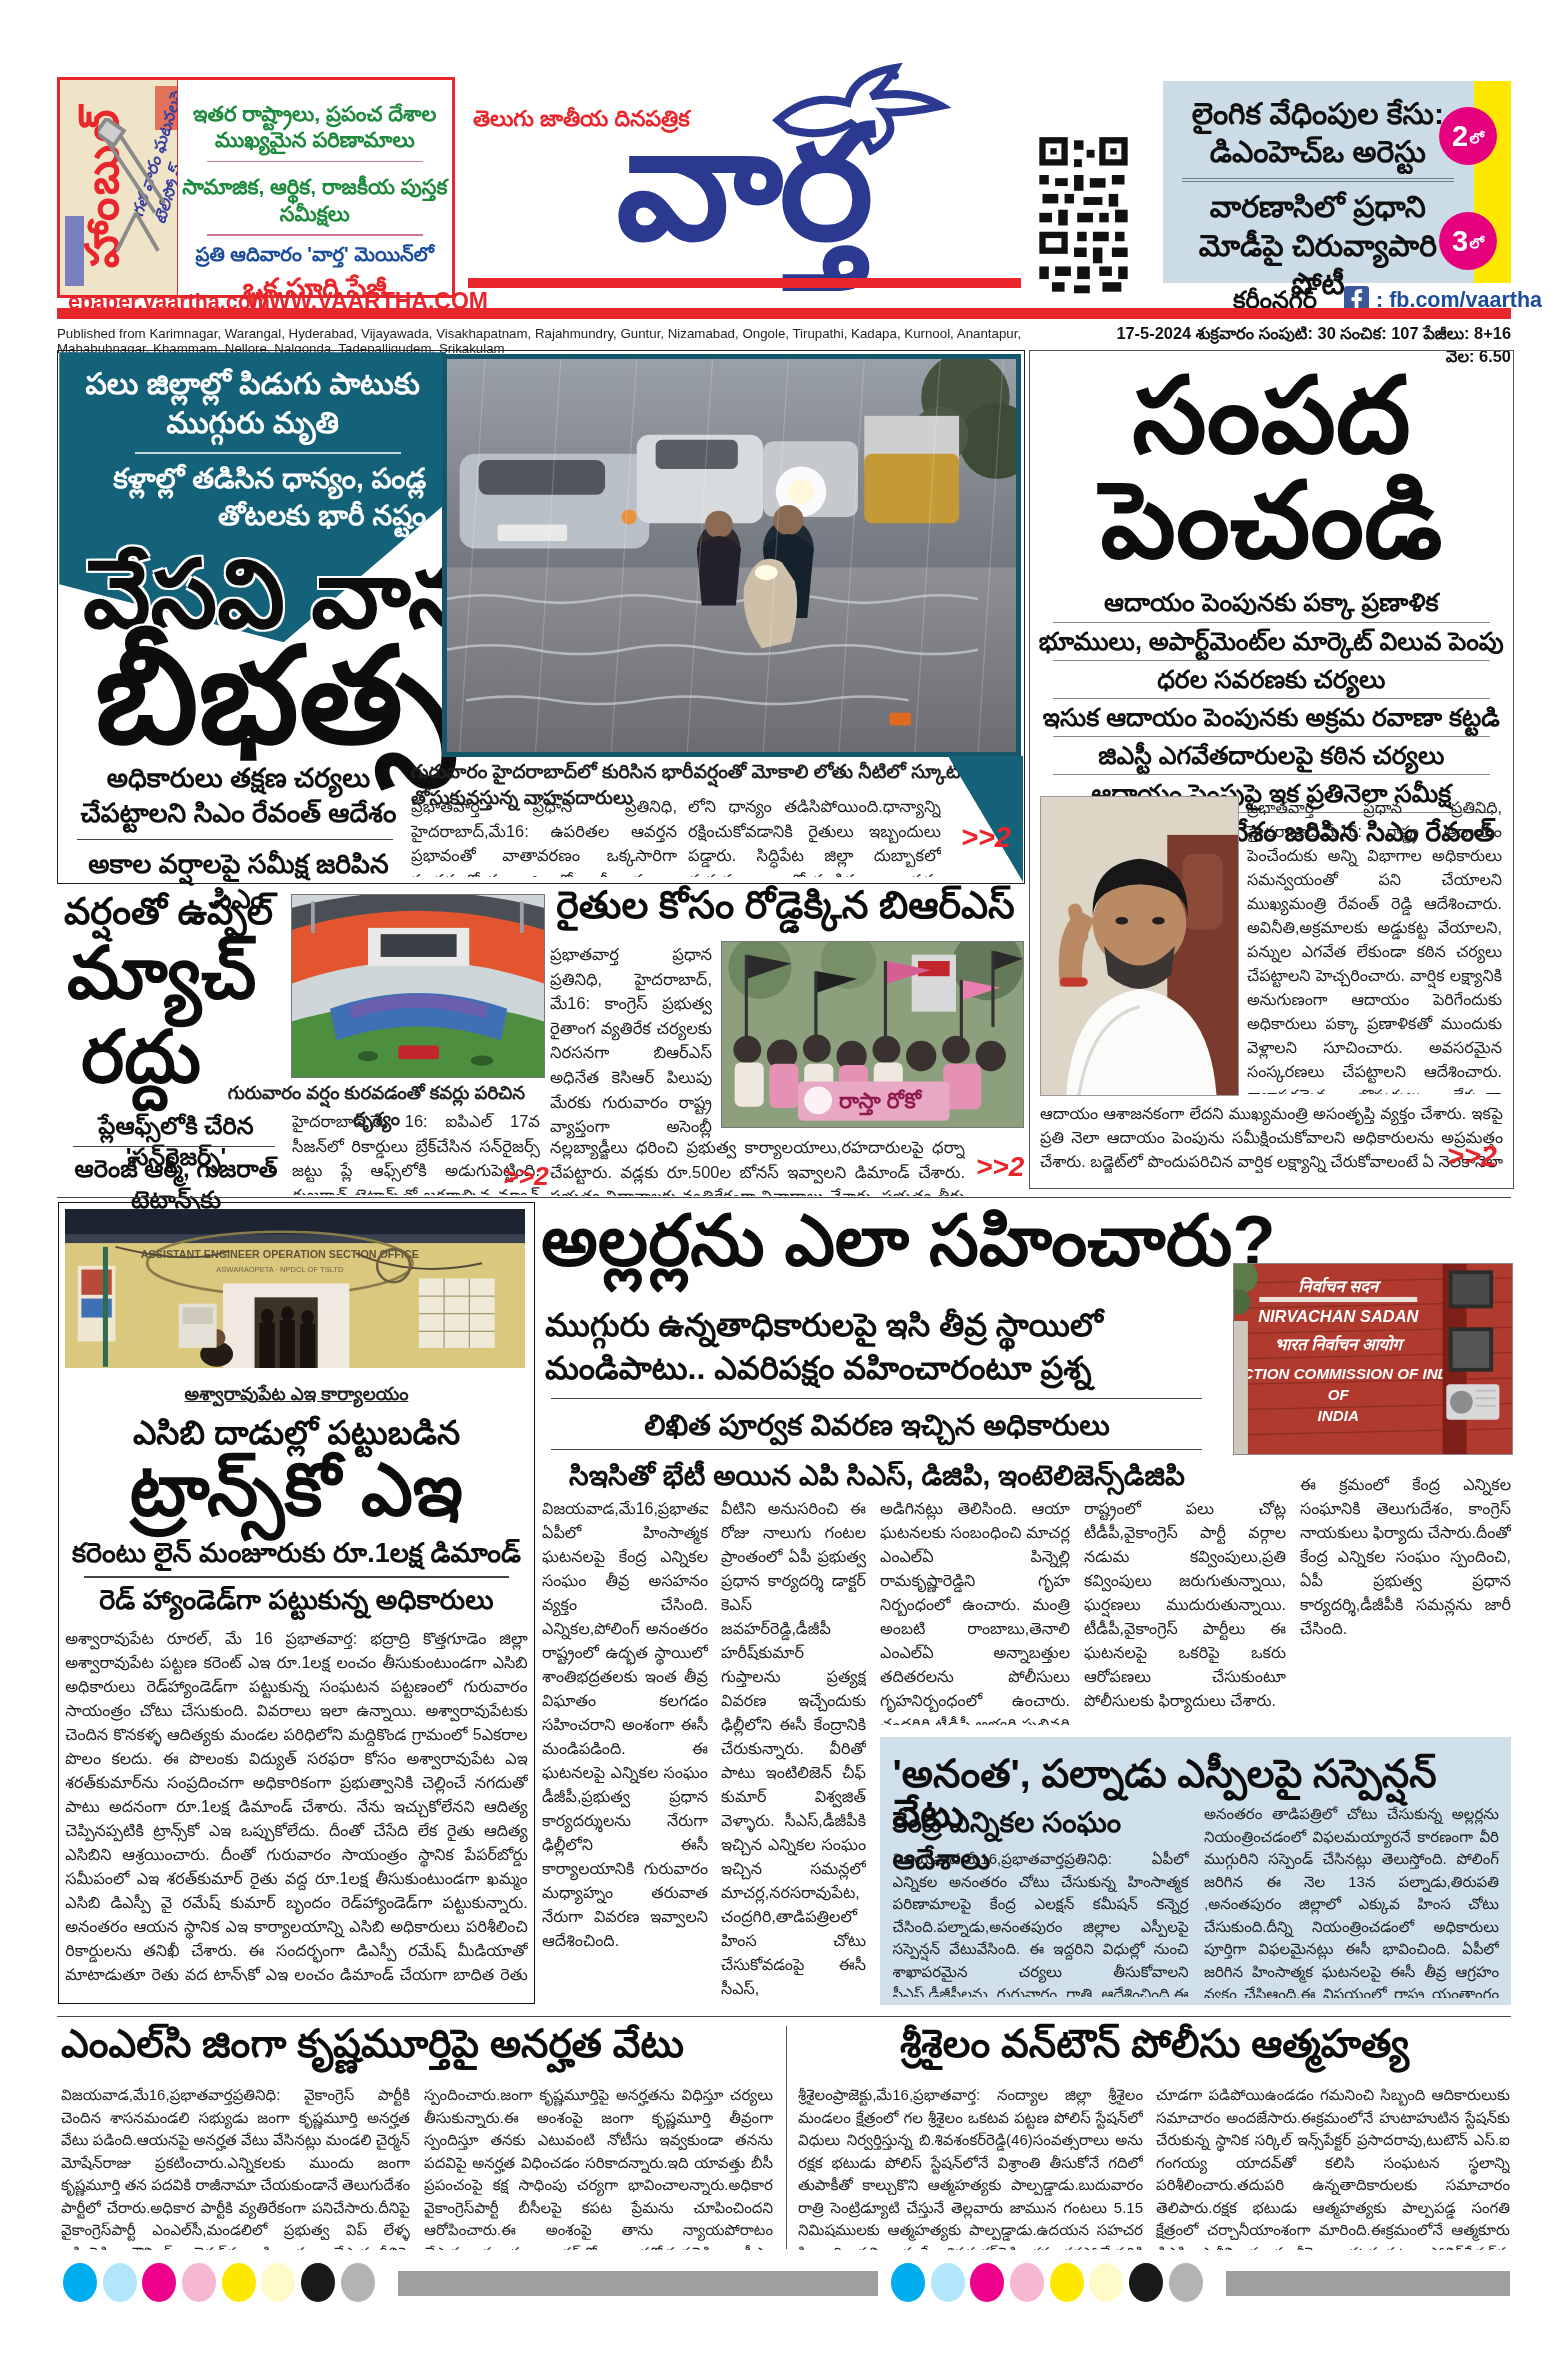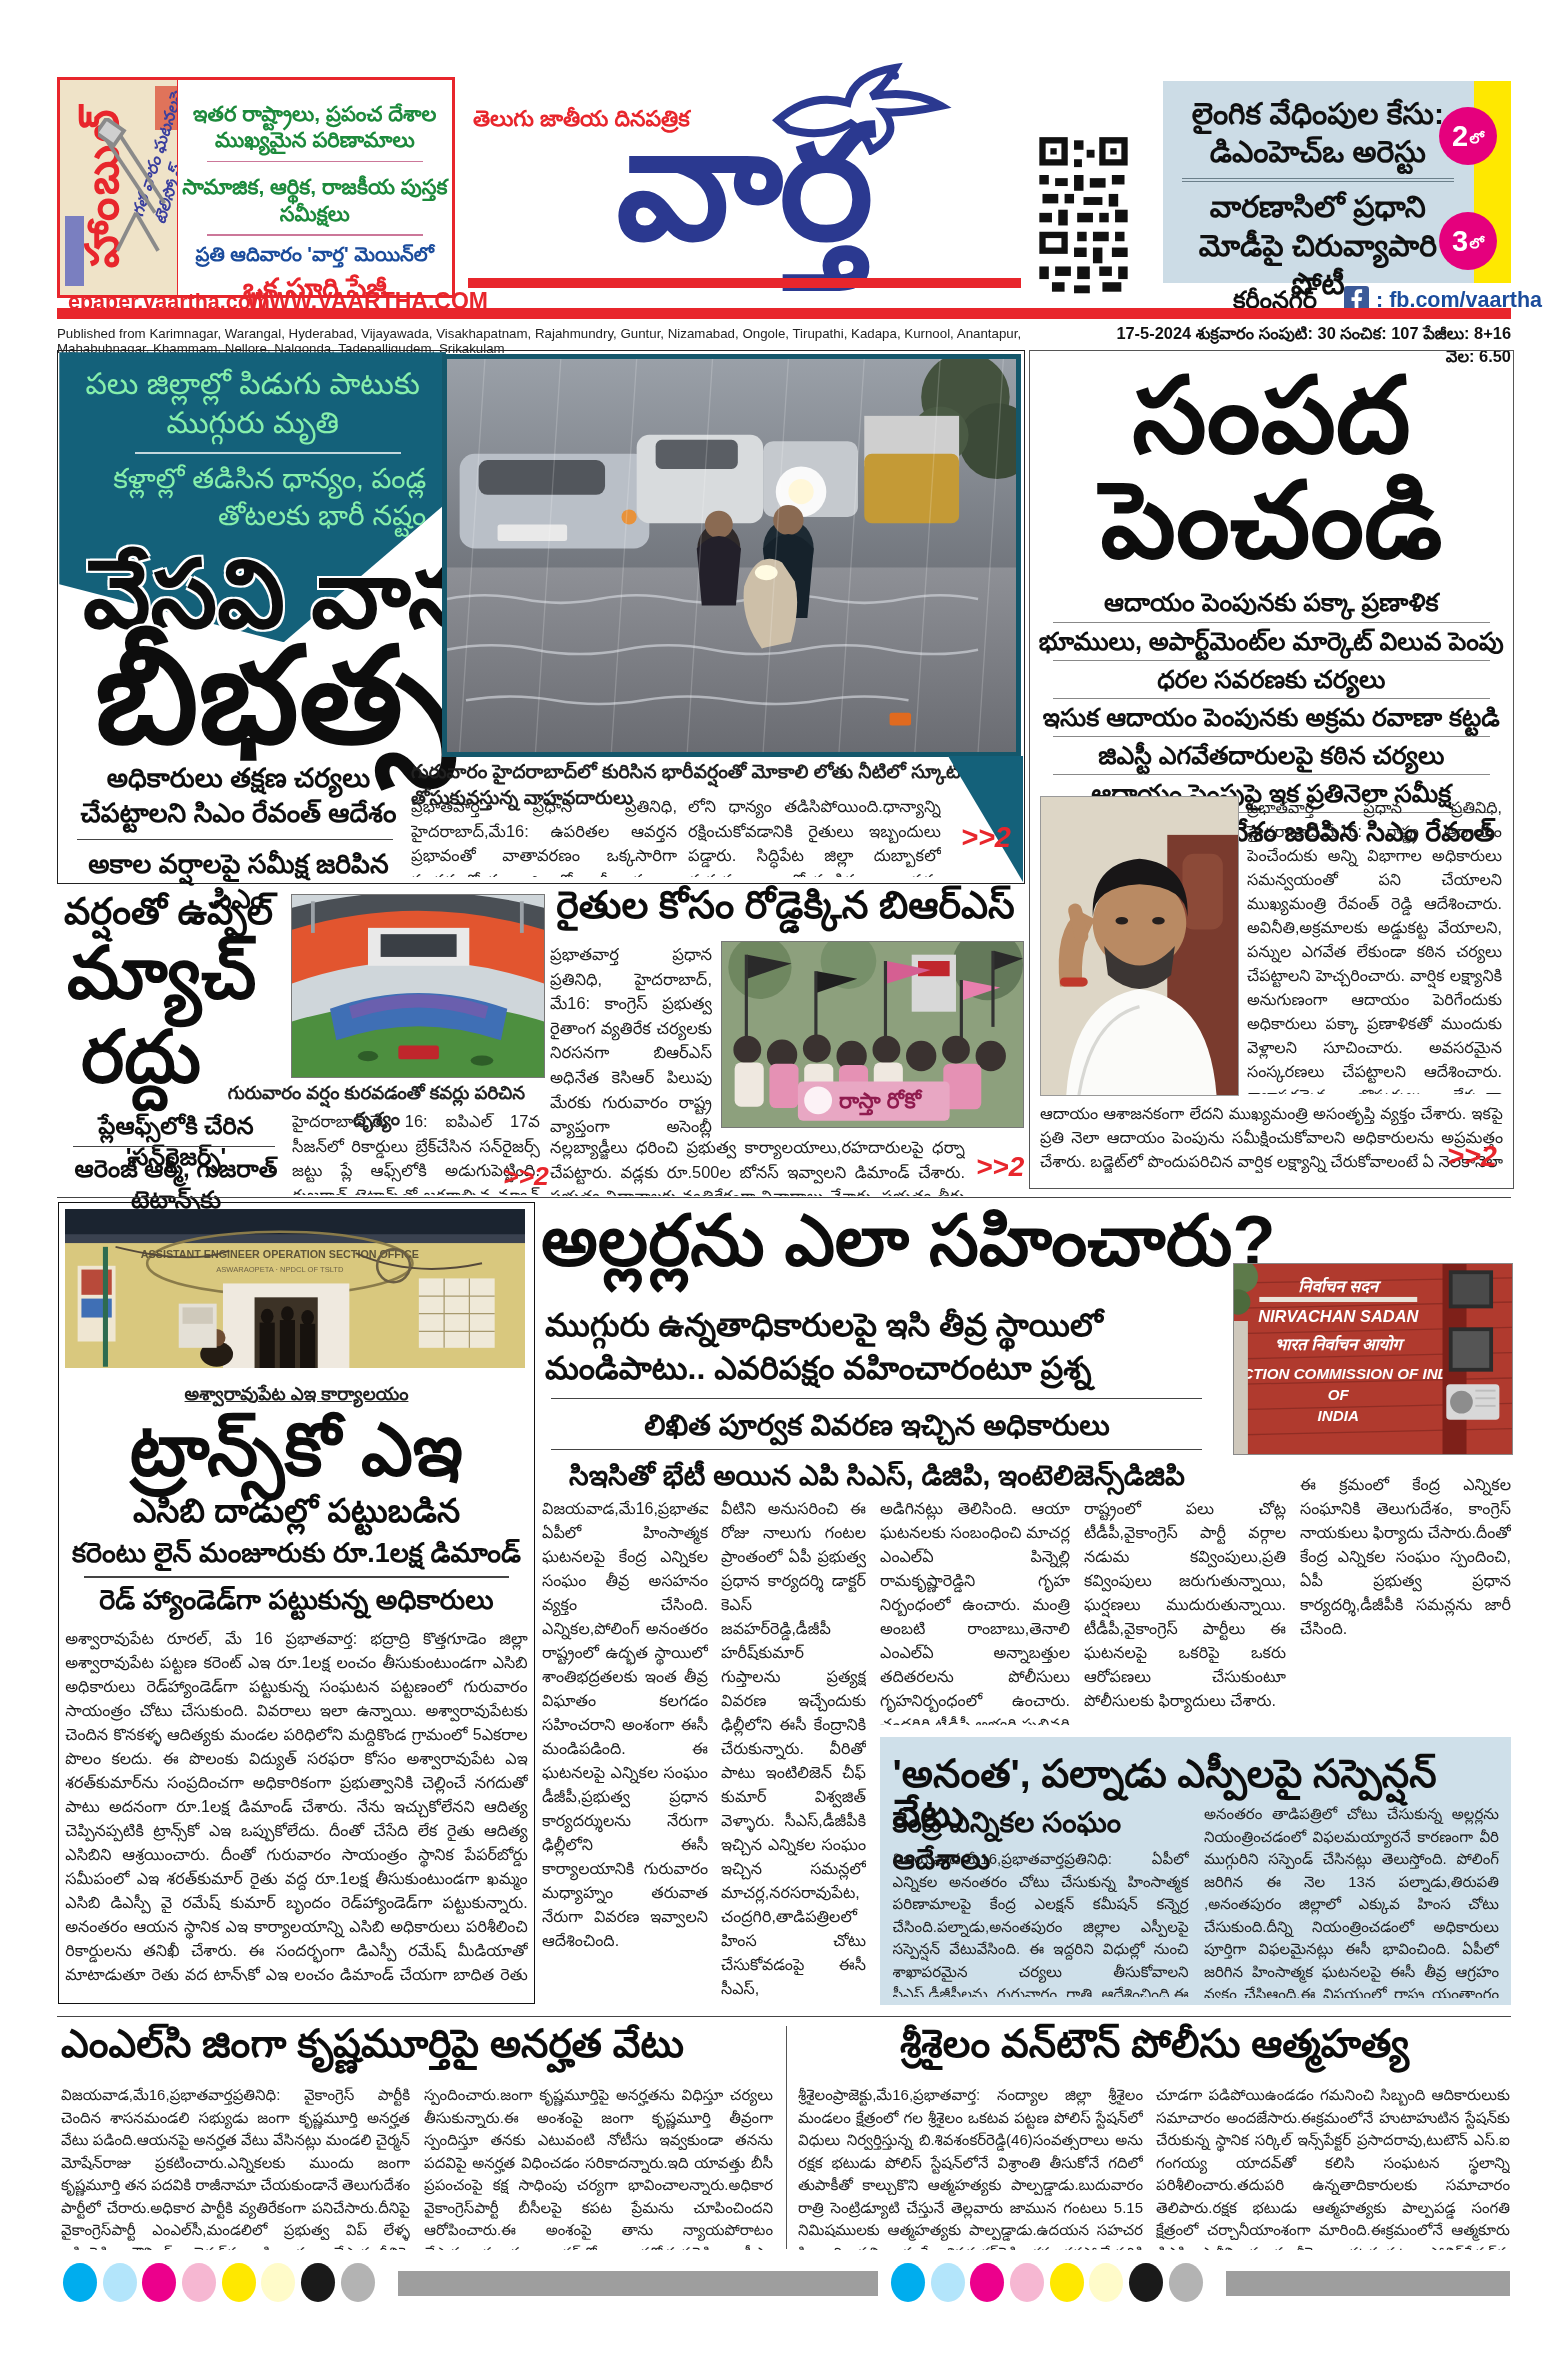--- a/index.html
+++ b/index.html
@@ -34,21 +34,21 @@
   .badge{position:absolute;width:58px;height:58px;border-radius:50%;background:#e5007d;color:#fff;
          display:flex;align-items:center;justify-content:center;font-weight:900;font-size:29px;}
   .badge small{font-size:14px;margin-left:1.3px;margin-top:8.9px;}
   .dbl-rule{border-top:1.9px solid #6b7f8a;border-bottom:1.9px solid #6b7f8a;height:1.9px;margin:6.3px 12.6px;}
   .dateline{font-size:13.3px;color:#222;}
   .issue{font-size:16.4px;font-weight:700;color:#111;}
   
   .lead-box{border:1.3px solid #222;}
   .teal{background:#14617a;}
   .teal-shape{clip-path:polygon(0 0,100% 0,100% 52%,58% 100%,0 80%);}
-  .kicker{color:#86efac;font-weight:400;line-height:1.3;}
+  .kicker{color:#ffffff;font-weight:700;line-height:1.3;}
   .lead-h{white-space:nowrap;text-shadow:1.9px 1.9px 0 #fff,-1.9px -1.9px 0 #fff,1.9px -1.9px 0 #fff,-1.9px 1.9px 0 #fff;}
   .photo-frame{border:5px solid #14576b;overflow:hidden;background:#888;}
   .caption{font-size:19px;font-weight:700;color:#222;}
   .subhead{font-weight:900;color:#101010;line-height:1.3;}
   .wedge{background:#14617a;clip-path:polygon(100% 0,100% 100%,0 0);}
   
   .samp-box{border:1.3px solid #555;}
   .samp-sub{font-weight:900;font-size:25px;text-align:center;line-height:1.15;padding:4.4px 2.5px;}
   .hair{height:0.6px;background:#888;margin:0 19px;}
   
@@ -399,22 +399,22 @@
             <line x1="560" y1="194" x2="680" y2="194"></line>
           <line x1="600" y1="110" x2="600" y2="220"></line>
             <line x1="640" y1="110" x2="640" y2="220"></line>
         </g>
         <path d="M80 60 q120 30 180 6" stroke="#55493a" stroke-width="3" fill="none"></path>
         <path d="M460 70 q90 40 200 16" stroke="#55493a" stroke-width="3" fill="none"></path>
         <circle cx="520" cy="90" r="26" fill="none" stroke="#6b5f44" stroke-width="4"></circle>
       </svg>
     </div>
     <div class="caption center" style="margin-top:15px;font-size:18.3px;text-decoration:underline;">అశ్వారావుపేట ఎఇ కార్యాలయం</div>
+    <div class="hd center" style="font-size:33px;margin-top:6.3px;font-weight:800;">ఎసిబి దాడుల్లో పట్టుబడిన</div>
     <div class="hd center" style="font-size:73px;margin-top:3.8px;">ట్రాన్స్‌కో ఎఇ</div>
-    <div class="hd center" style="font-size:33px;margin-top:6.3px;font-weight:800;">ఎసిబి దాడుల్లో పట్టుబడిన</div>
     <div class="subhead center" style="font-size:27px;margin-top:8.9px;">కరెంటు లైన్ మంజూరుకు రూ.1లక్ష డిమాండ్</div>
     <div class="rule" style="margin:5px 19px;"></div>
     <div class="subhead center" style="font-size:27px;">రెడ్ హ్యాండెడ్‌గా పట్టుకున్న అధికారులు</div>
     <div class="body-txt" style="margin-top:8.9px;height:354px;font-size:16px;">అశ్వారావుపేట రూరల్, మే 16 ప్రభాతవార్త: భద్రాద్రి కొత్తగూడెం జిల్లా అశ్వారావుపేట పట్టణ కరెంట్ ఎఇ రూ.1లక్ష లంచం తీసుకుంటుండగా ఎసిబి అధికారులు రెడ్‌హ్యాండెడ్‌గా పట్టుకున్న సంఘటన పట్టణంలో గురువారం సాయంత్రం చోటు చేసుకుంది. వివరాలు ఇలా ఉన్నాయి. అశ్వారావుపేటకు చెందిన కొనకళ్ళ ఆదిత్యకు మండల పరిధిలోని మద్దికొండ గ్రామంలో 5ఎకరాల పొలం కలదు. ఈ పొలంకు విద్యుత్ సరఫరా కోసం అశ్వారావుపేట ఎఇ శరత్‌కుమార్‌ను సంప్రదించగా అధికారికంగా ప్రభుత్వానికి చెల్లించే నగదుతో పాటు అదనంగా రూ.1లక్ష డిమాండ్ చేశారు. నేను ఇచ్చుకోలేనని ఆదిత్య చెప్పినప్పటికి ట్రాన్స్‌కో ఎఇ ఒప్పుకోలేదు. దీంతో చేసేది లేక రైతు ఆదిత్య ఎసిబిని ఆశ్రయించారు. దీంతో గురువారం సాయంత్రం స్థానిక పేపర్‌బోర్డు సమీపంలో ఎఇ శరత్‌కుమార్ రైతు వద్ద రూ.1లక్ష తీసుకుంటుండగా ఖమ్మం ఎసిబి డిఎస్పీ వై రమేష్ కుమార్ బృందం రెడ్‌హ్యాండెడ్‌గా పట్టుకున్నారు. అనంతరం ఆయన స్థానిక ఎఇ కార్యాలయాన్ని ఎసిబి అధికారులు పరిశీలించి రికార్డులను తనిఖీ చేశారు. ఈ సందర్భంగా డిఎస్పీ రమేష్ మీడియాతో మాట్లాడుతూ రైతు వద్ద ట్రాన్స్‌కో ఎఇ లంచం డిమాండ్ చేయగా బాధిత రైతు ఇచ్చిన పిర్యాదు మేరకు ఎఇని నగదు తీసుకుంటున్న సమయంలో దాడి చేసి పట్టుకోవడం జరిగిందన్నారు. లంచం తీసుకోవడం, ఇవ్వడం నేరమని పేర్కొన్నారు. ప్రభుత్వ అధికారులు ఎవరైనా లంచం డిమాండ్ చేస్తే ఎసిబి టోల్‌ఫ్రీ నెంబర్ 1064కు ఫోన్ చేయాలని సూచించారు. ఈ దాడుల్లో ఎసిబి ఇన్‌స్పెక్టర్‌లు సునీల్, శేఖర్, మహేష్, హెడ్ కానిస్టేబుల్ పుల్లయ్య, సబ్బంది రంగా, చారి తదితరులు ఉన్నారు.</div>
   </div>
 
   <div class="abs hd" style="left:541px;top:1205px;width:971px;font-size:71px;white-space:nowrap;">అల్లర్లను ఎలా సహించారు?</div>
   <div class="abs subhead" style="left:545px;top:1304px;width:670px;font-size:32px;line-height:1.35;">ముగ్గురు ఉన్నతాధికారులపై ఇసి తీవ్ర స్థాయిలో మండిపాటు.. ఎవరిపక్షం వహించారంటూ ప్రశ్న</div>
   <div class="abs rule" style="left:551px;top:1398px;width:651px;"></div>
   <div class="abs subhead center" style="left:545px;top:1407px;width:664px;font-size:29px;">లిఖిత పూర్వక వివరణ ఇచ్చిన అధికారులు</div>

